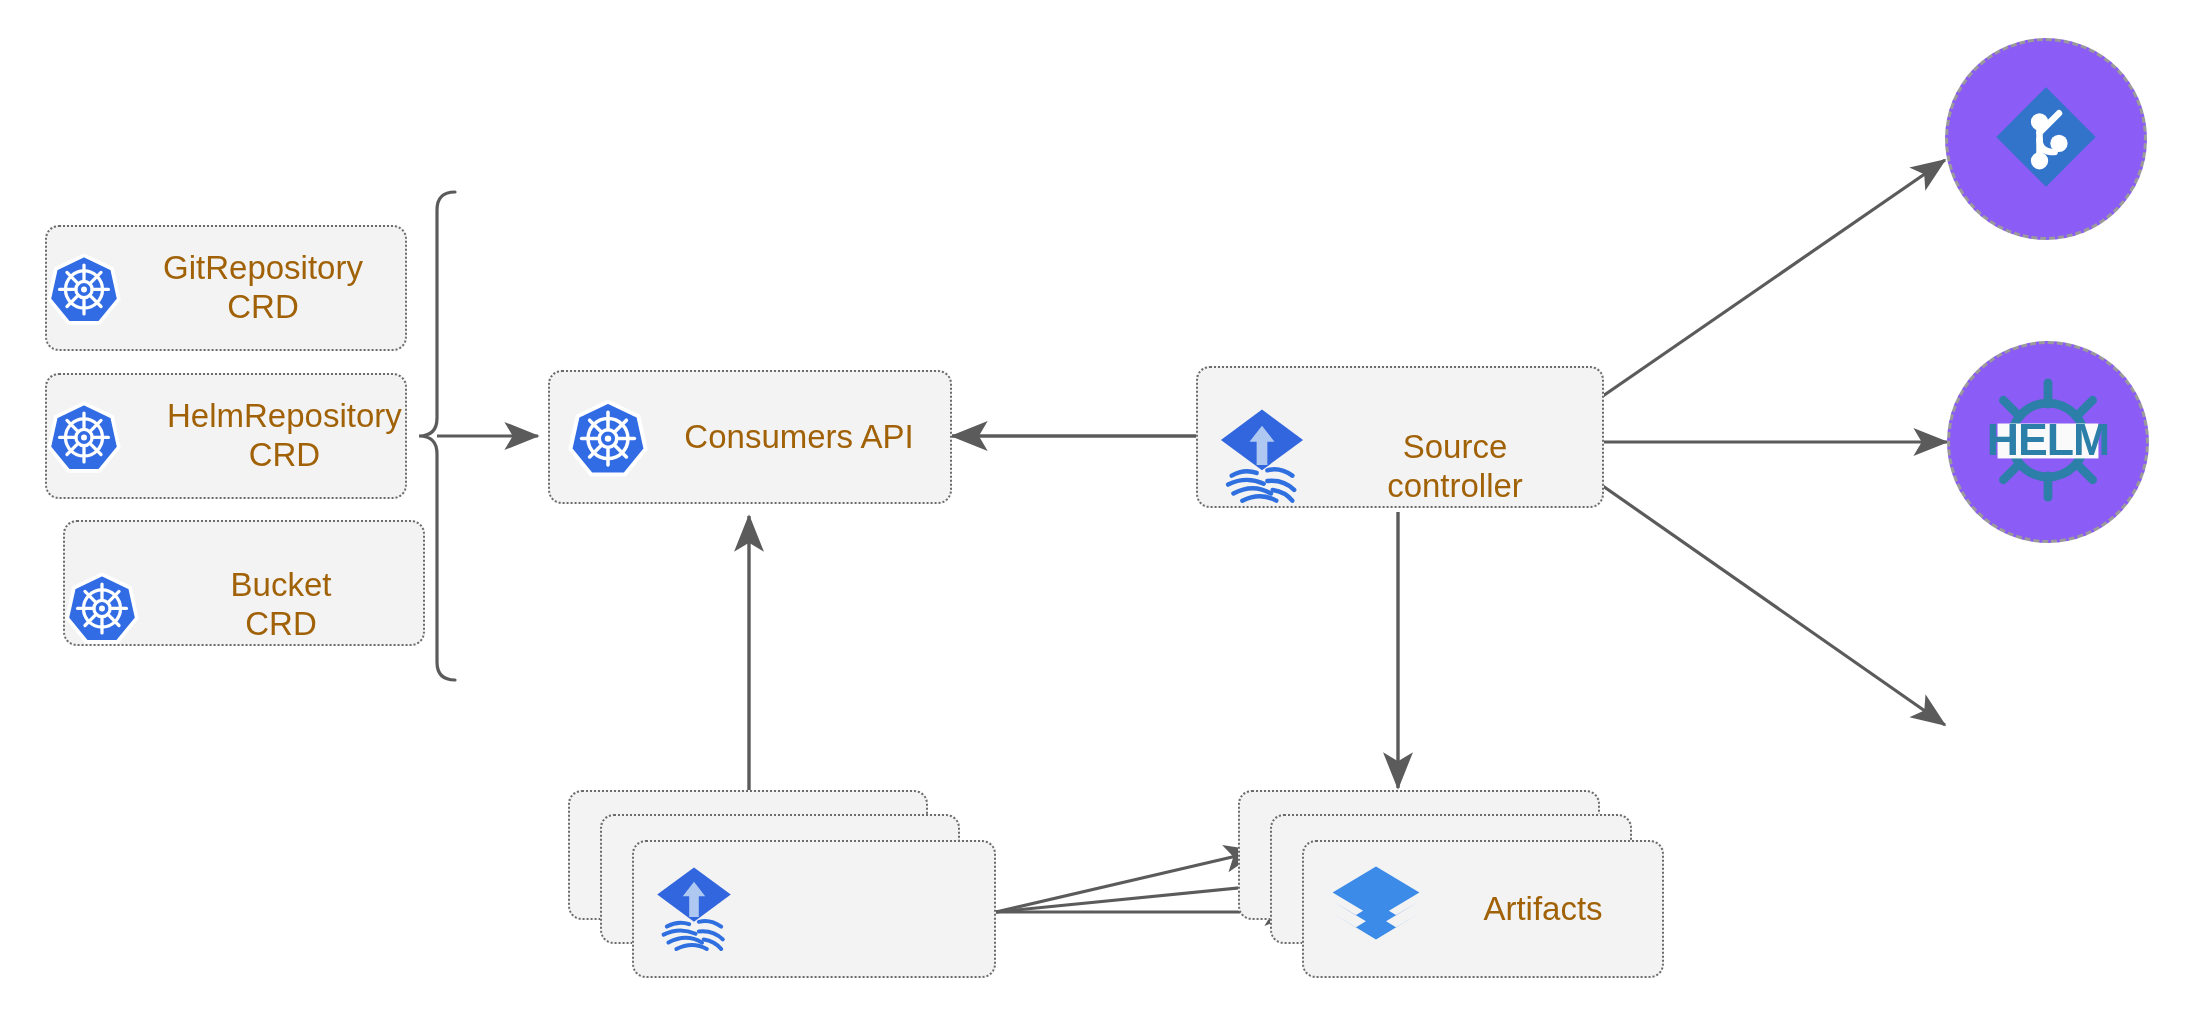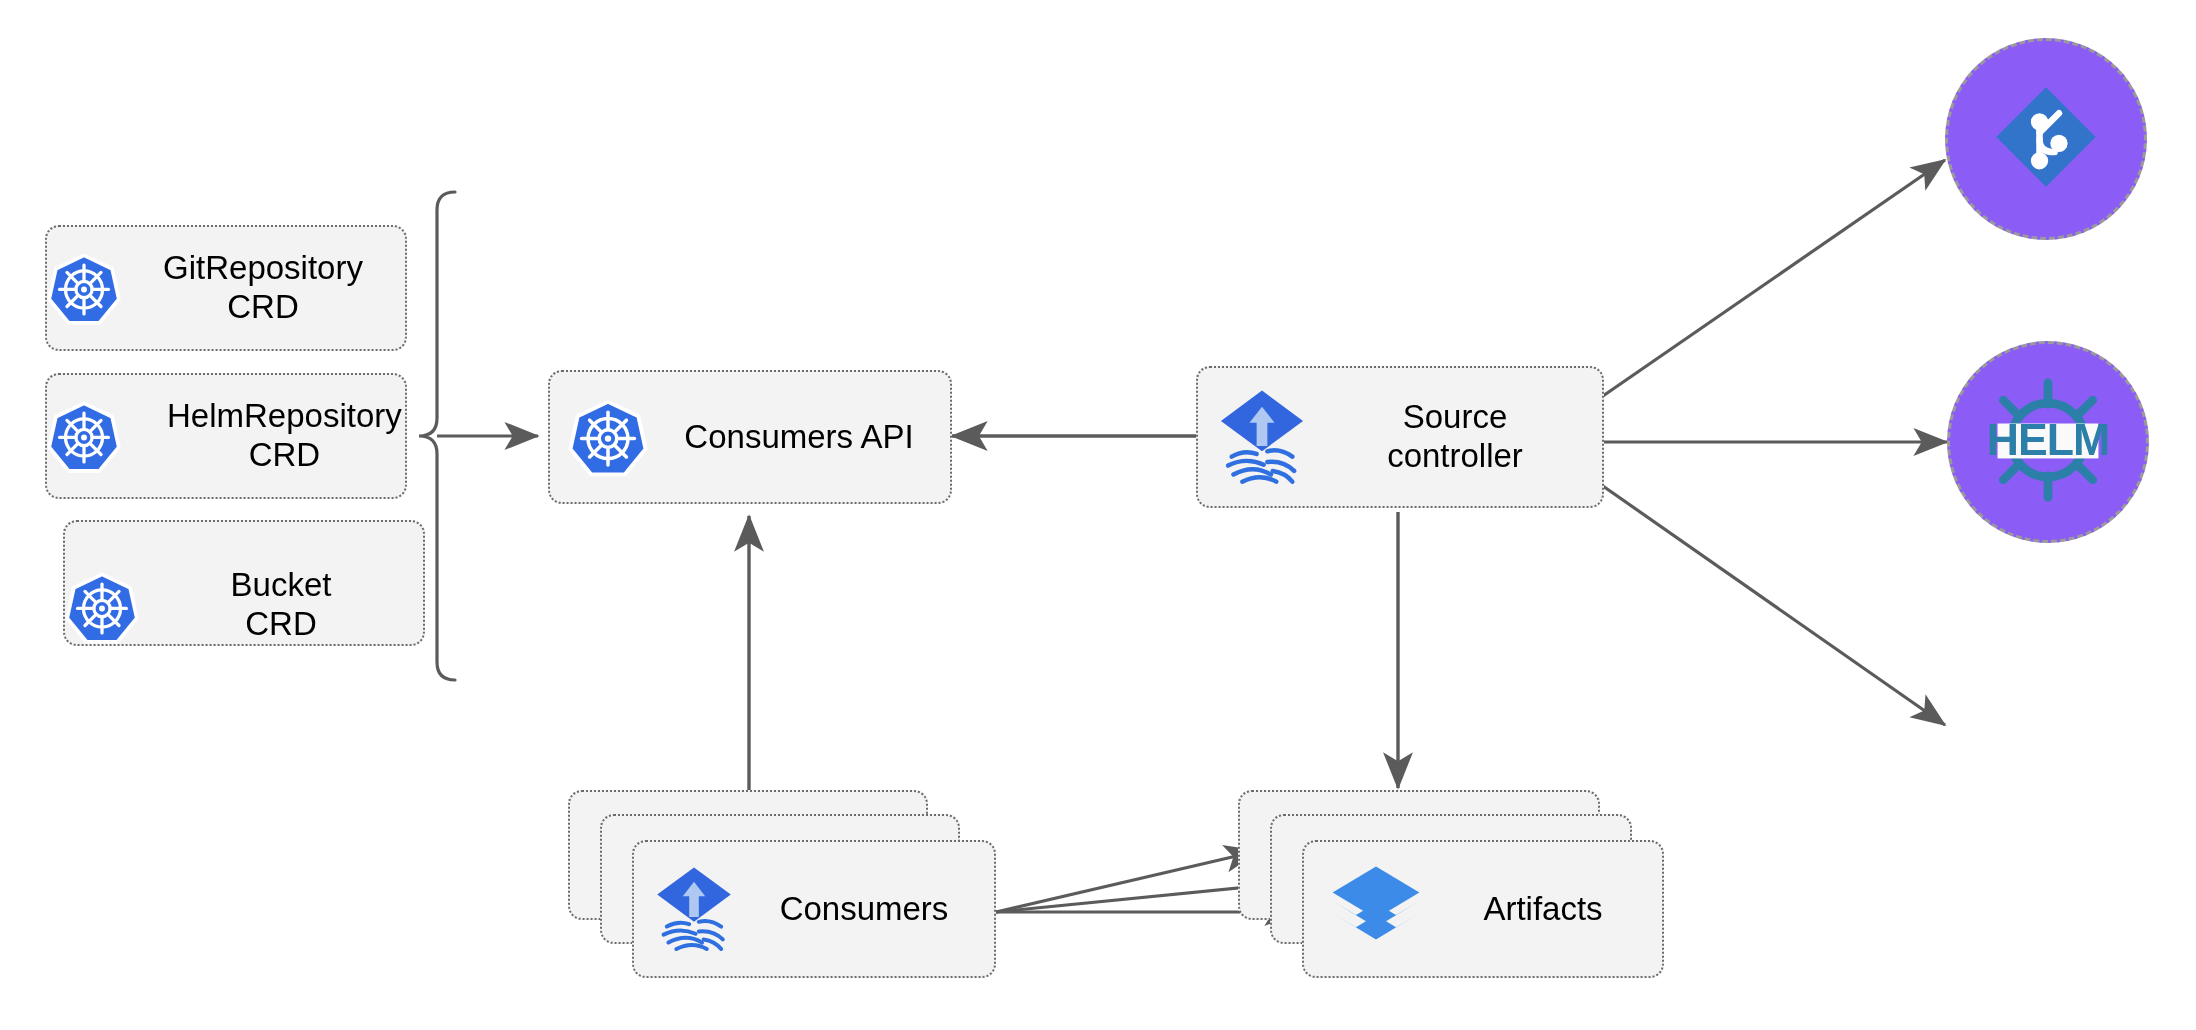--- a/index.html
+++ b/index.html
@@ -12,21 +12,21 @@
     position:absolute;
     background:#F3F3F3;
     border:2px dotted #6B6B6B;
     border-radius:14px;
     box-sizing:border-box;
     display:flex;
     align-items:center;
     justify-content:flex-start;
   }
   .node .label{
-    color:#000000;
+    color:#a16207;
     font-size:33px;
     line-height:1.18;
     text-align:center;
     flex:1;
     padding:0 10px;
     white-space:pre-line;
   }
   .node .icon{
     flex:0 0 auto;
     display:flex;
@@ -191,21 +191,21 @@
           <line x1="58" y1="60" x2="73" y2="75"></line>
           <line x1="73" y1="29" x2="58" y2="44"></line>
           <line x1="42" y1="60" x2="27" y2="75"></line>
         </g>
         <circle cx="50" cy="52" r="4" fill="#FFFFFF"></circle>
       </svg>
     </span>
     <span class="label">Consumers API</span>
   </div>
 
-  <div class="node" style="left:1196px;top:366px;width:408px;height:142px;">
+  <div class="node" style="left:1196px;top:366px;width:408px;height:142px;align-items:flex-end;">
     <span class="icon" style="margin-left:18px;">
       <svg width="92" height="100" viewBox="0 0 100 112">
         <polygon points="50,4 96,38 50,72 4,38" fill="#3266DE"></polygon>
         <path d="M50,22 L64,40 L56,40 L56,66 L44,66 L44,40 L36,40 Z" fill="#AFC8F2"></path>
         <g fill="none" stroke="#2F6FE0" stroke-width="5" stroke-linecap="round">
           <path d="M16,78 q14,-8 28,-3"></path>
           <path d="M56,72 q14,-4 28,6"></path>
           <path d="M12,88 q20,-10 40,-1"></path>
           <path d="M56,84 q18,-2 30,10"></path>
           <path d="M18,98 q22,-12 42,0"></path>
@@ -229,21 +229,20 @@
           <path d="M16,78 q14,-8 28,-3"></path>
           <path d="M56,72 q14,-4 28,6"></path>
           <path d="M12,88 q20,-10 40,-1"></path>
           <path d="M56,84 q18,-2 30,10"></path>
           <path d="M18,98 q22,-12 42,0"></path>
           <path d="M62,94 q14,2 22,12"></path>
           <path d="M28,106 q20,-10 38,0"></path>
         </g>
       </svg>
     </span>
-    <span class="label">Consumers</span>
   </div>
 
   <div class="stack-layer" style="left:1238px;top:790px;width:362px;height:130px;"></div>
   <div class="stack-layer" style="left:1270px;top:814px;width:362px;height:130px;"></div>
   <div class="node" style="left:1302px;top:840px;width:362px;height:138px;">
     <span class="icon" style="margin-left:24px;">
       <svg width="96" height="92" viewBox="0 0 110 106">
         <polygon points="55,4 105,34 55,64 5,34" fill="#3D8BE8"></polygon>
         <polygon points="55,46 78,60 105,44 55,74 5,44 32,60" fill="#3D8BE8"></polygon>
         <polygon points="55,60 78,74 105,58 55,88 5,58 32,74" fill="#3D8BE8"></polygon>

